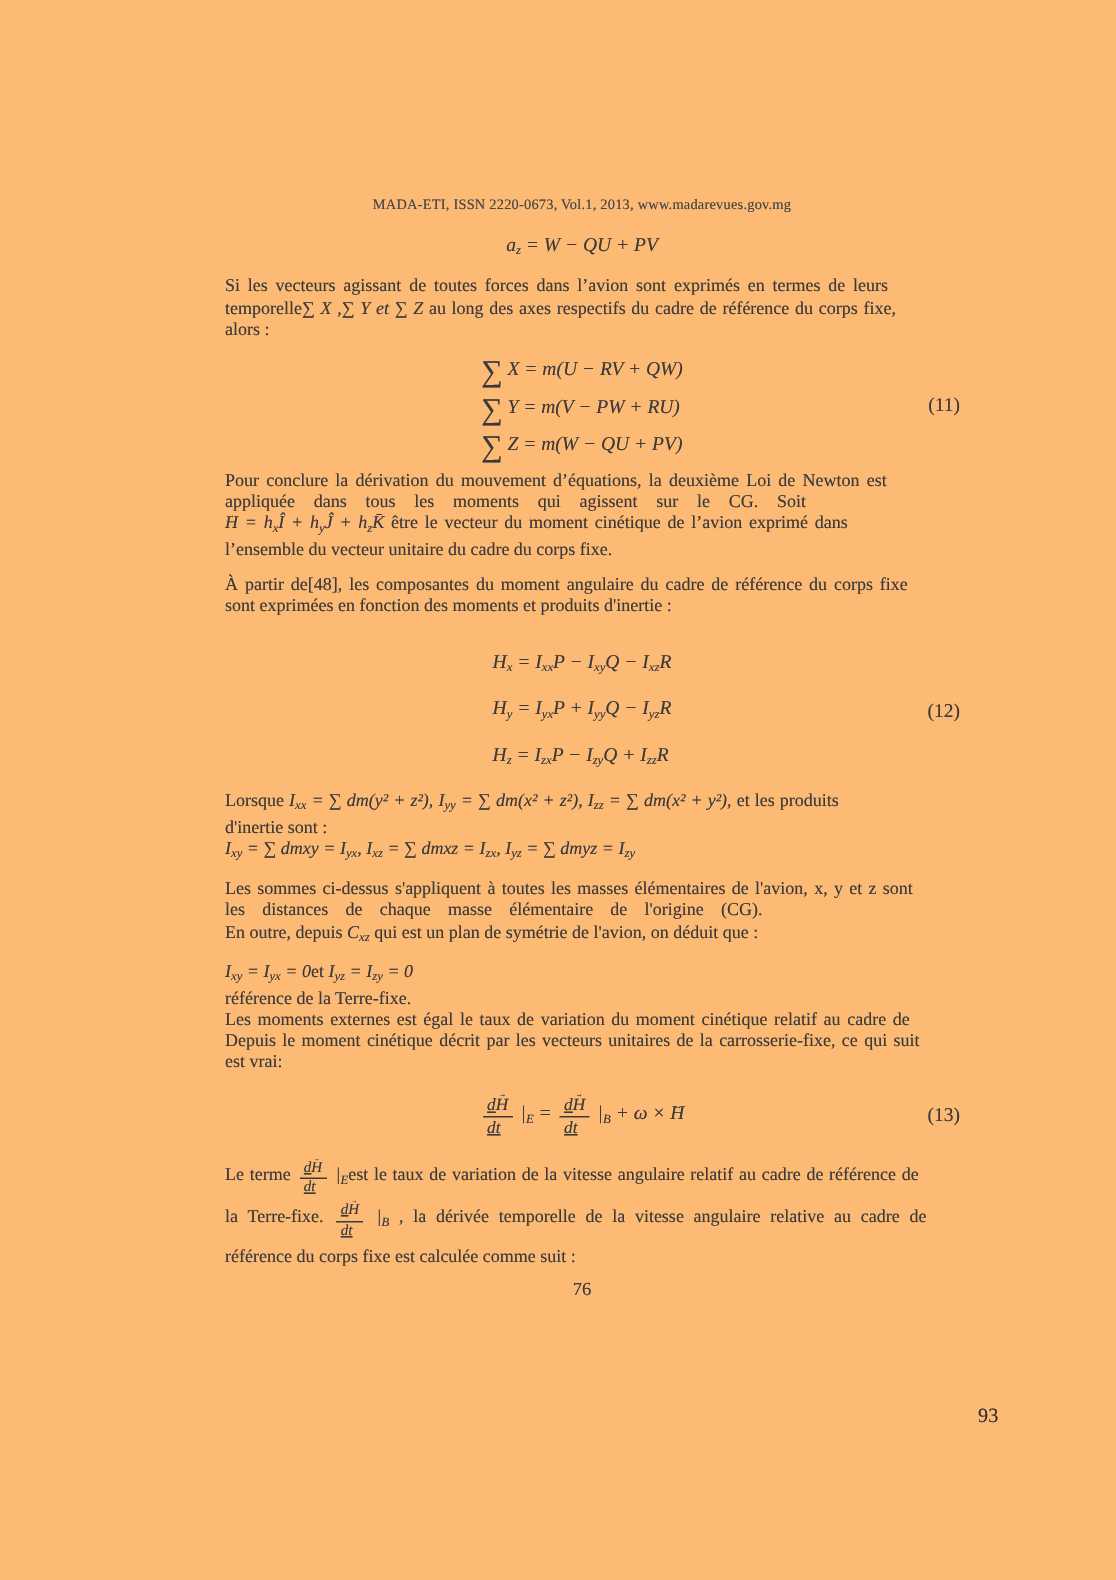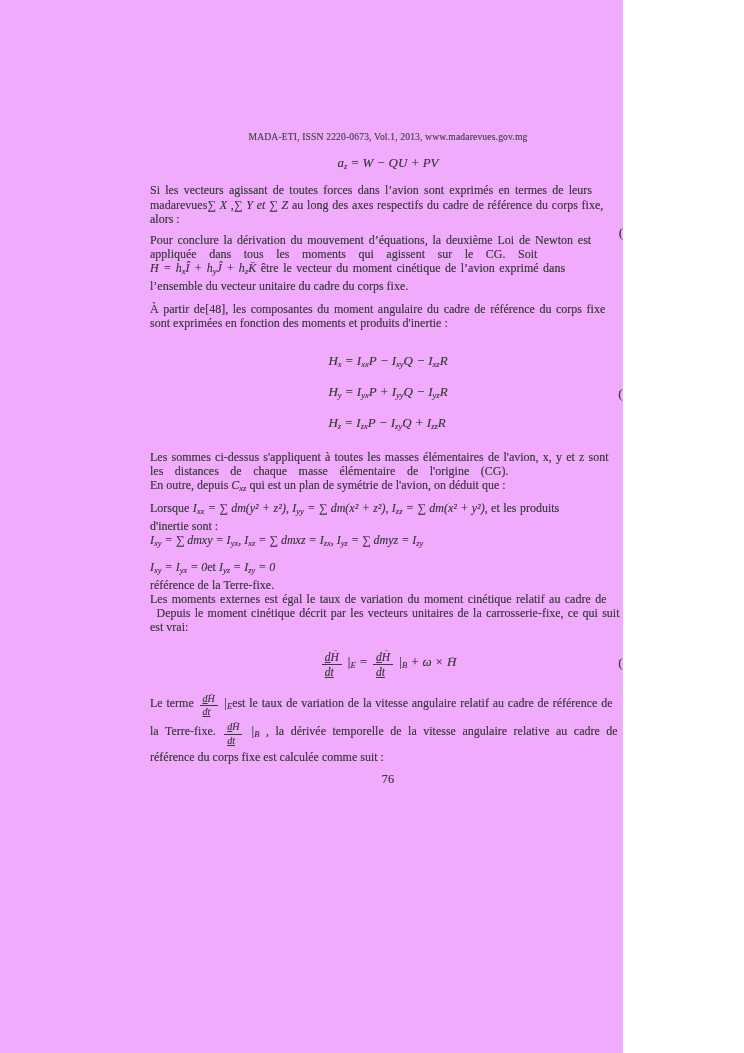--- a/index.html
+++ b/index.html
@@ -1,17 +1,17 @@
 <!DOCTYPE html>
 <html><head>
 <meta charset="utf-8">
 <style>
   html,body{margin:0;padding:0;background:#ffffff;}
   .sheet{
-    position:relative;width:623px;height:1053px;background:#f0abfc;overflow:hidden;
+    position:relative;width:744px;height:1053px;background:#fdba74;overflow:hidden;
     font-family:"Liberation Serif","DejaVu Serif",serif;color:#3a3a3a;
     text-shadow:0 0 0.3px rgba(70,70,70,0.55);
   }
   .col{position:absolute;left:150px;top:0;width:476px;font-size:12px;}
   .header{margin-top:131px;text-align:center;font-size:9.6px;letter-spacing:0.15px;color:#474747;white-space:nowrap;}
   .eq{text-align:center;}
   .az{margin-top:13px;font-size:13px;}
   .para .line{line-height:14.2px;white-space:nowrap;}
   .p1{margin-top:12px;}
   .p2{margin-top:5px;}
@@ -55,68 +55,69 @@
 
 <div class="sheet">
   <div class="col">
 
     <div class="header">MADA-ETI, ISSN 2220-0673, Vol.1, 2013, www.madarevues.gov.mg</div>
 
     <div class="eq az"><span><span class="it">a</span><sub class="it">z</sub><span class="it"> = W − QU + PV</span></span></div>
 
     <div class="para p1">
         <div class="line" style="word-spacing: 2.2px;"><span class="rm">Si les vecteurs agissant de toutes forces dans l’avion sont exprimés en termes de leurs</span></div>
-        <div class="line" style="word-spacing: 0.8px;"><span class="rm">madarevues</span><span class="it">∑ X</span><span class="rm"> ,</span><span class="it">∑ Y et ∑ Z</span><span class="rm"> au long des axes respectifs du cadre de référence du corps fixe,</span></div>
+        <div class="line" style="word-spacing: 0.8px;"><span class="rm">temporelle</span><span class="it">∑ X</span><span class="rm"> ,</span><span class="it">∑ Y et ∑ Z</span><span class="rm"> au long des axes respectifs du cadre de référence du corps fixe,</span></div>
         <div class="line"><span class="rm">alors :</span></div>
       </div>
 
     <div class="eqblock eq11">
+      <div class="inner"><div class="line"><span class="bigsum">∑</span><span class="it"> X = m(U − RV + QW)</span></div><div class="line"><span class="bigsum">∑</span><span class="it"> Y = m(V − PW + RU)</span></div><div class="line"><span class="bigsum">∑</span><span class="it"> Z = m(W − QU + PV)</span></div></div>
       <span class="eqlabel">(11)</span>
     </div>
 
     <div class="para p2">
         <div class="line" style="word-spacing: 1.8px;"><span class="rm">Pour conclure la dérivation du mouvement d’équations, la deuxième Loi de Newton est</span></div>
         <div class="line" style="word-spacing: 9.5px;"><span class="rm">appliquée dans  tous les moments qui agissent sur le CG. Soit</span></div>
         <div class="line" style="word-spacing: 1.5px;"><span class="vec">H</span><span class="it"> = h</span><sub class="it">x</sub><span class="it">Î + h</span><sub class="it">y</sub><span class="it">Ĵ + h</span><sub class="it">z</sub><span class="it">K̄</span><span class="rm"> être le vecteur du moment cinétique de l’avion exprimé dans</span></div>
         <div class="line"><span class="rm">l’ensemble du  vecteur unitaire du cadre du corps fixe.</span></div>
       </div>
 
     <div class="para p3">
         <div class="line" style="word-spacing: 1.6px;"><span class="rm">À partir de[48], les composantes du moment angulaire du cadre de référence du corps fixe</span></div>
         <div class="line"><span class="rm">sont exprimées en fonction des moments et produits d'inertie :</span></div>
       </div>
 
     <div class="eqblock eq12">
       <div class="inner"><div class="line"><span class="it">H</span><sub class="it">x</sub><span class="it"> = I</span><sub class="it">xx</sub><span class="it">P − I</span><sub class="it">xy</sub><span class="it">Q − I</span><sub class="it">xz</sub><span class="it">R</span></div><div class="line"><span class="it">H</span><sub class="it">y</sub><span class="it"> = I</span><sub class="it">yx</sub><span class="it">P + I</span><sub class="it">yy</sub><span class="it">Q − I</span><sub class="it">yz</sub><span class="it">R</span></div><div class="line"><span class="it">H</span><sub class="it">z</sub><span class="it"> = I</span><sub class="it">zx</sub><span class="it">P − I</span><sub class="it">zy</sub><span class="it">Q + I</span><sub class="it">zz</sub><span class="it">R</span></div></div>
       <span class="eqlabel">(12)</span>
     </div>
 
+    <div class="para p-lorsque">
+        <div class="line" style="word-spacing: 0.4px;"><span class="rm">Lorsque  </span><span class="it">I</span><sub class="it">xx</sub><span class="it"> = ∑ dm(y² + z²), I</span><sub class="it">yy</sub><span class="it"> = ∑ dm(x² + z²), I</span><sub class="it">zz</sub><span class="it"> = ∑ dm(x² + y²)</span><span class="rm">, et les produits</span></div>
+        <div class="line"><span class="rm">d'inertie sont :</span></div>
+        <div class="line"><span class="it">I</span><sub class="it">xy</sub><span class="it"> = ∑ dmxy = I</span><sub class="it">yx</sub><span class="it">,  I</span><sub class="it">xz</sub><span class="it"> = ∑ dmxz = I</span><sub class="it">zx</sub><span class="it">,  I</span><sub class="it">yz</sub><span class="it"> = ∑ dmyz = I</span><sub class="it">zy</sub></div>
+      </div>
+
     <div class="para p-sommes">
         <div class="line" style="word-spacing: 1.2px;"><span class="rm">Les sommes ci-dessus s'appliquent à toutes les masses élémentaires de l'avion,  x, y et z sont</span></div>
         <div class="line" style="word-spacing: 8.5px;"><span class="rm">les distances de chaque masse élémentaire de l'origine (CG).</span></div>
         <div class="line"><span class="rm">En outre, depuis </span><span class="it">C</span><sub class="it">xz</sub><span class="rm">  qui est un plan de symétrie de l'avion, on déduit  que :</span></div>
-      </div>
-
-    <div class="para p-lorsque">
-        <div class="line" style="word-spacing: 0.4px;"><span class="rm">Lorsque  </span><span class="it">I</span><sub class="it">xx</sub><span class="it"> = ∑ dm(y² + z²), I</span><sub class="it">yy</sub><span class="it"> = ∑ dm(x² + z²), I</span><sub class="it">zz</sub><span class="it"> = ∑ dm(x² + y²)</span><span class="rm">, et les produits</span></div>
-        <div class="line"><span class="rm">d'inertie sont :</span></div>
-        <div class="line"><span class="it">I</span><sub class="it">xy</sub><span class="it"> = ∑ dmxy = I</span><sub class="it">yx</sub><span class="it">,  I</span><sub class="it">xz</sub><span class="it"> = ∑ dmxz = I</span><sub class="it">zx</sub><span class="it">,  I</span><sub class="it">yz</sub><span class="it"> = ∑ dmyz = I</span><sub class="it">zy</sub></div>
       </div>
 
     <div class="para p-zero">
         <div class="line"><span class="it">I</span><sub class="it">xy</sub><span class="it"> = I</span><sub class="it">yx</sub><span class="it"> = 0</span><span class="rm">et  </span><span class="it">I</span><sub class="it">yz</sub><span class="it"> = I</span><sub class="it">zy</sub><span class="it"> = 0</span></div>
       </div>
 
     <div class="para p-moments">
         <div class="line"><span class="rm">référence de la Terre-fixe.</span></div>
         <div class="line" style="word-spacing: 1.4px;"><span class="rm">Les moments externes est égal  le taux de variation du moment cinétique relatif au cadre de</span></div>
       </div>
 
     <div class="para p-depuis">
-        <div class="line" style="word-spacing: 1.2px; text-align: center;"><span class="rm">Depuis le moment cinétique décrit par les vecteurs unitaires de la carrosserie-fixe, ce qui suit</span></div>
+        <div class="line" style="word-spacing: 1.2px;"><span class="rm">Depuis le moment cinétique décrit par les vecteurs unitaires de la carrosserie-fixe, ce qui suit</span></div>
         <div class="line"><span class="rm">est vrai:</span></div>
       </div>
 
     <div class="eqblock eq13">
       <div class="inner"><div class="line"><span class="frac"><span class="fn"><span class="it">d</span><span class="vec">H</span></span><span class="fd"><span class="it">dt</span></span></span><span class="it"> |</span><sub class="it">E</sub><span class="it"> = </span><span class="frac"><span class="fn"><span class="it">d</span><span class="vec">H</span></span><span class="fd"><span class="it">dt</span></span></span><span class="it"> |</span><sub class="it">B</sub><span class="it"> + ω × </span><span class="vec">H</span></div></div>
       <span class="eqlabel">(13)</span>
     </div>
 
     <div class="para p-terme">
         <div class="line" style="word-spacing: 0.8px;"><span class="rm">Le terme </span><span class="frac"><span class="fn"><span class="it">d</span><span class="vec">H</span></span><span class="fd"><span class="it">dt</span></span></span><span class="it"> |</span><sub class="it">E</sub><span class="rm">est le taux de variation de la vitesse  angulaire relatif au cadre de référence de</span></div>

